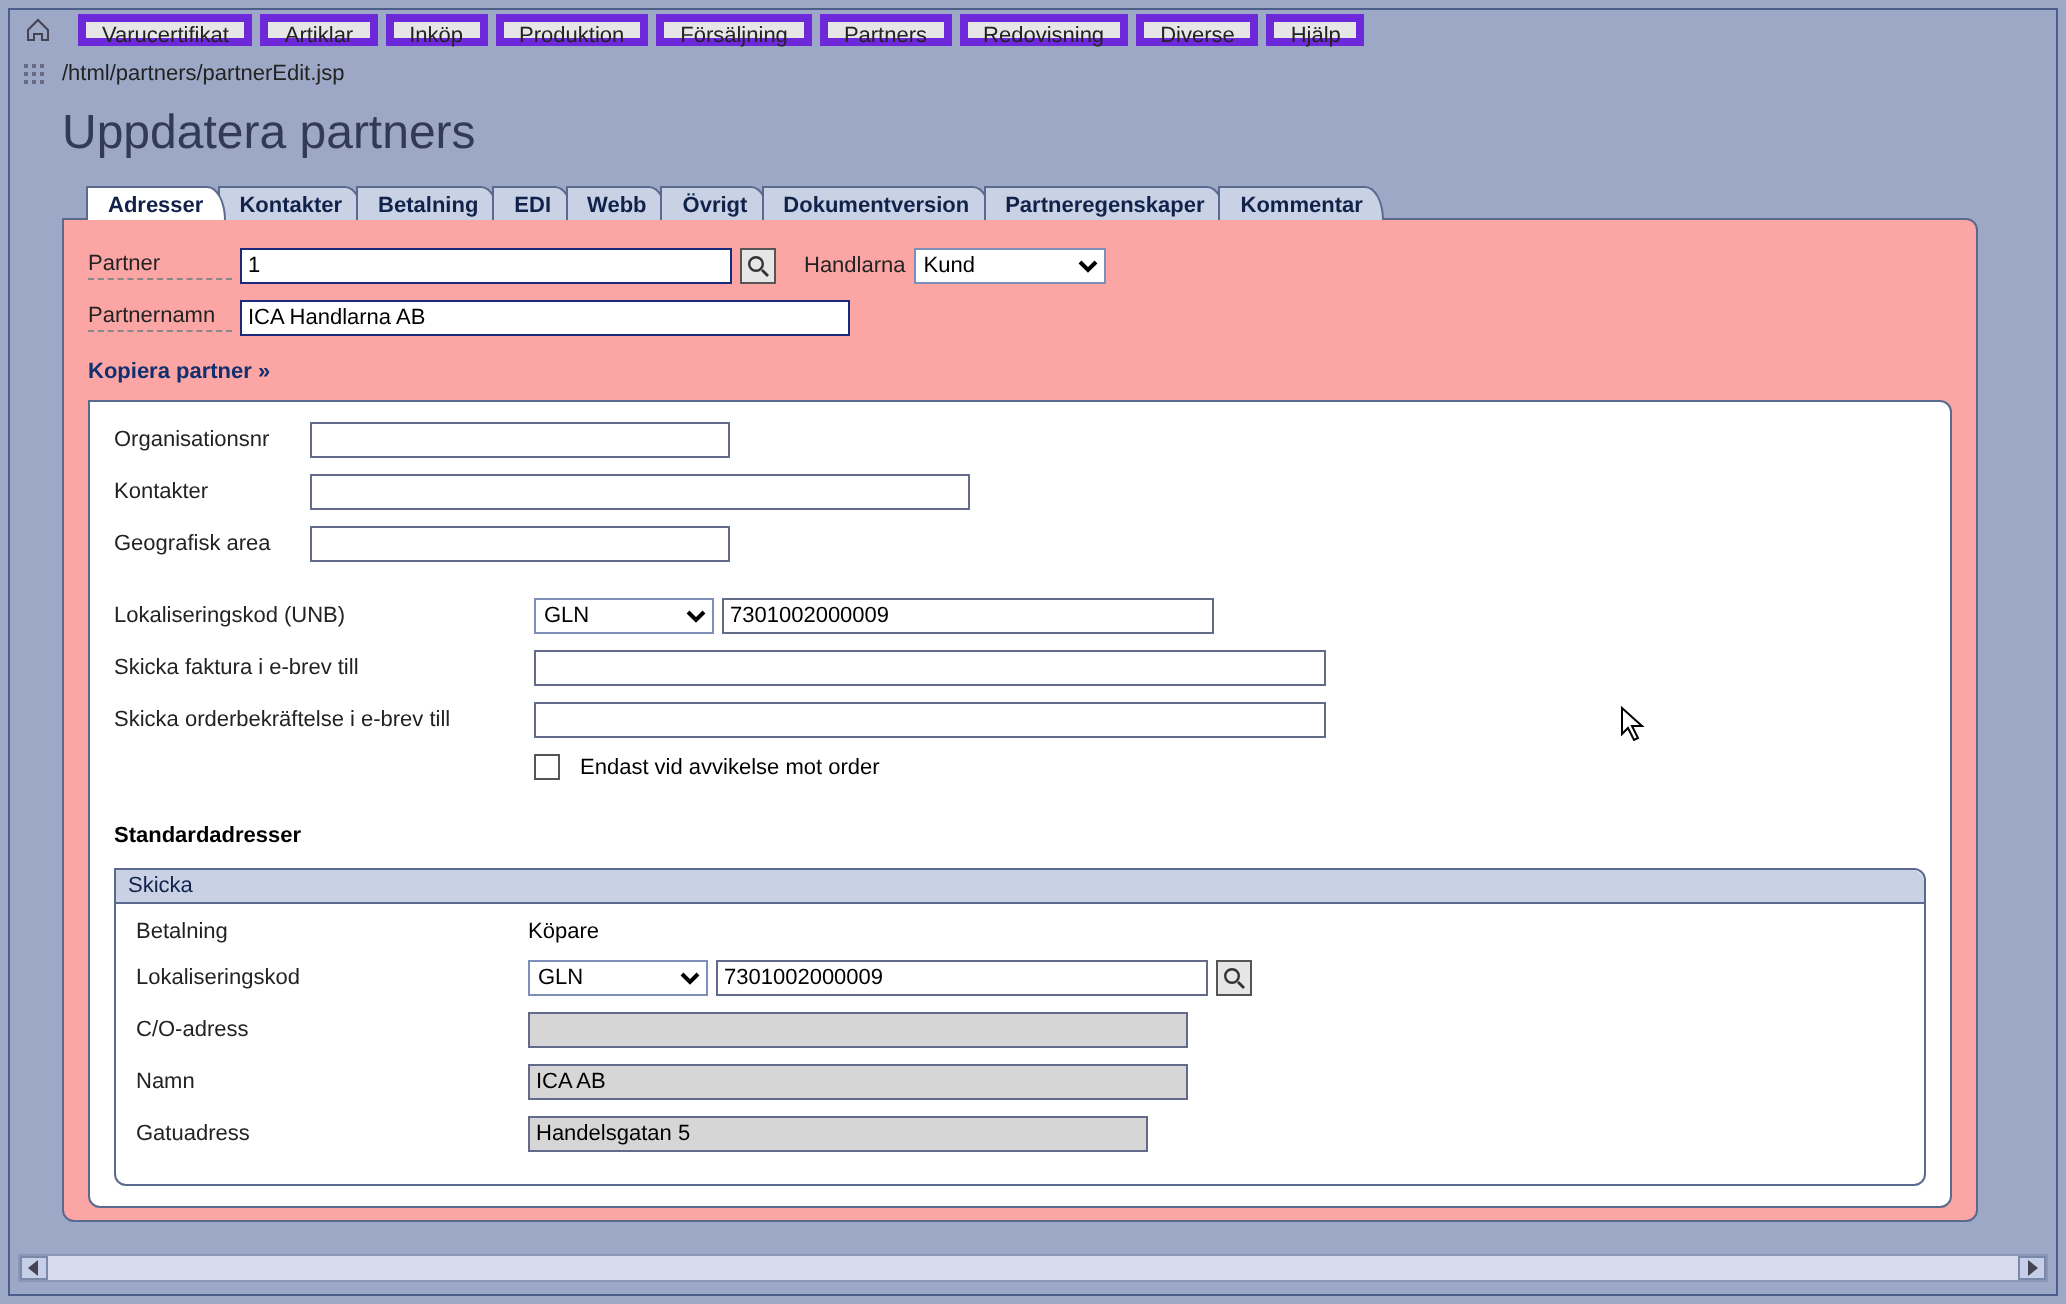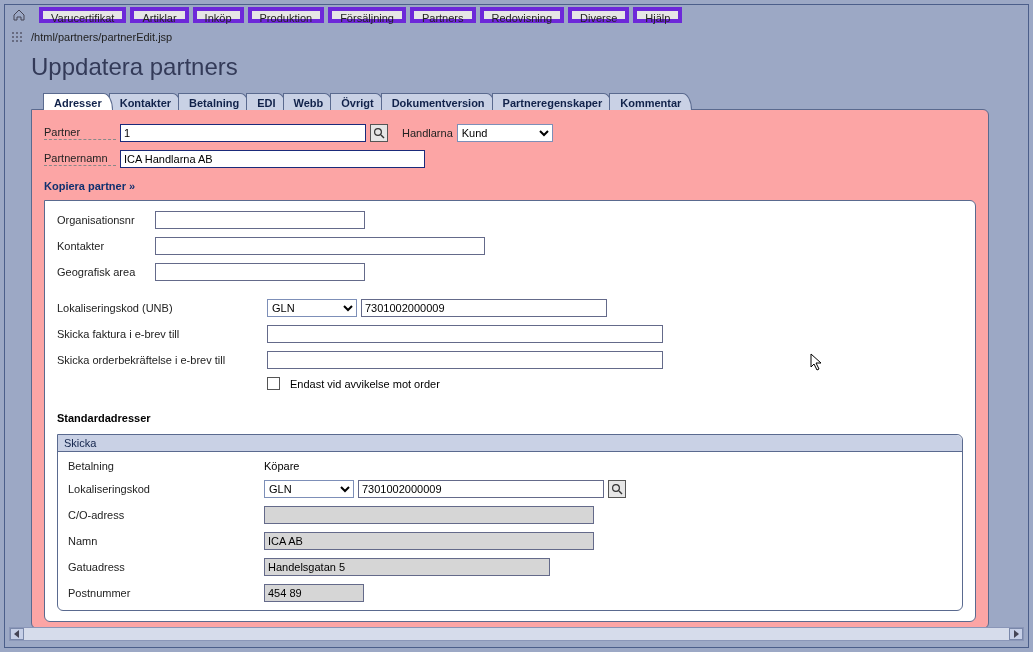--- a/index.html
+++ b/index.html
@@ -354,25 +354,21 @@
               <div class="row">
                 <span class="label" style="min-width:192px">C/O-adress</span>
                 <input class="textfield ro" style="width: 330px;" value="">
               </div>
               <div class="row">
                 <span class="label" style="min-width:192px">Namn</span>
                 <input class="textfield ro" style="width: 330px;" value="ICA AB">
               </div>
               <div class="row">
                 <span class="label" style="min-width:192px">Gatuadress</span>
-                <input class="textfield ro" style="width: 286px;" value="Handelsgatan 5">
-              </div>
-              <div class="row" style="margin-bottom:0">
-                <span class="label" style="min-width:192px">Postnummer</span>
-                <input class="textfield ro" style="width: 100px;" value="454 89">
+                <input class="textfield ro" style="width: 310px;" value="Handelsgatan 5">
               </div>
             </div>
           </div>
 
         </div>
 
       </div>
 
     </div>
   </div>

